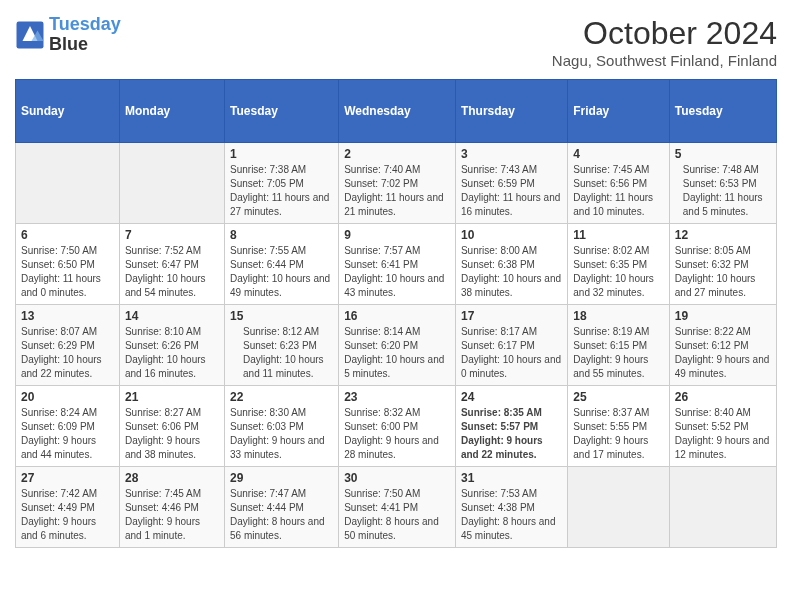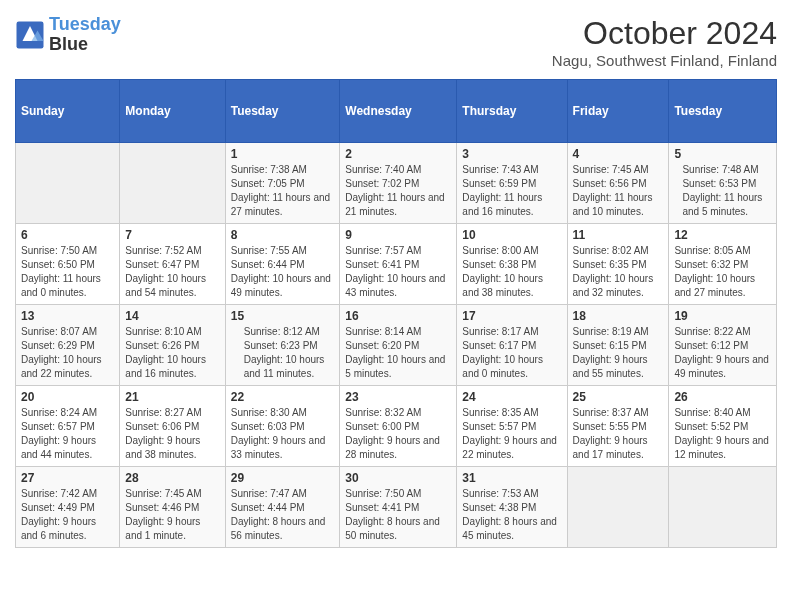--- a/index.html
+++ b/index.html
@@ -240,21 +240,21 @@
           <span class="day-number">19</span>
           <div class="day-info" style="white-space: pre-line;">Sunrise: 8:22 AM
 Sunset: 6:12 PM
 Daylight: 9 hours and 49 minutes.</div>
         </td>
       </tr>
       <tr>
         <td>
           <span class="day-number">20</span>
           <div class="day-info" style="white-space: pre-line;">Sunrise: 8:24 AM
-Sunset: 6:57 PM
+Sunset: 6:09 PM
 Daylight: 9 hours and 44 minutes.</div>
         </td>
         <td>
           <span class="day-number">21</span>
           <div class="day-info" style="white-space: pre-line;">Sunrise: 8:27 AM
 Sunset: 6:06 PM
 Daylight: 9 hours and 38 minutes.</div>
         </td>
         <td>
           <span class="day-number">22</span>
@@ -263,21 +263,21 @@
 Daylight: 9 hours and 33 minutes.</div>
         </td>
         <td>
           <span class="day-number">23</span>
           <div class="day-info" style="white-space: pre-line;">Sunrise: 8:32 AM
 Sunset: 6:00 PM
 Daylight: 9 hours and 28 minutes.</div>
         </td>
         <td>
           <span class="day-number">24</span>
-          <div class="day-info" style="white-space: pre-line;">Sunrise: 8:35 AM
+          <div class="day-info" style="white-space: pre-line; font-weight: bold;">Sunrise: 8:35 AM
 Sunset: 5:57 PM
 Daylight: 9 hours and 22 minutes.</div>
         </td>
         <td>
           <span class="day-number">25</span>
           <div class="day-info" style="white-space: pre-line;">Sunrise: 8:37 AM
 Sunset: 5:55 PM
 Daylight: 9 hours and 17 minutes.</div>
         </td>
         <td>

